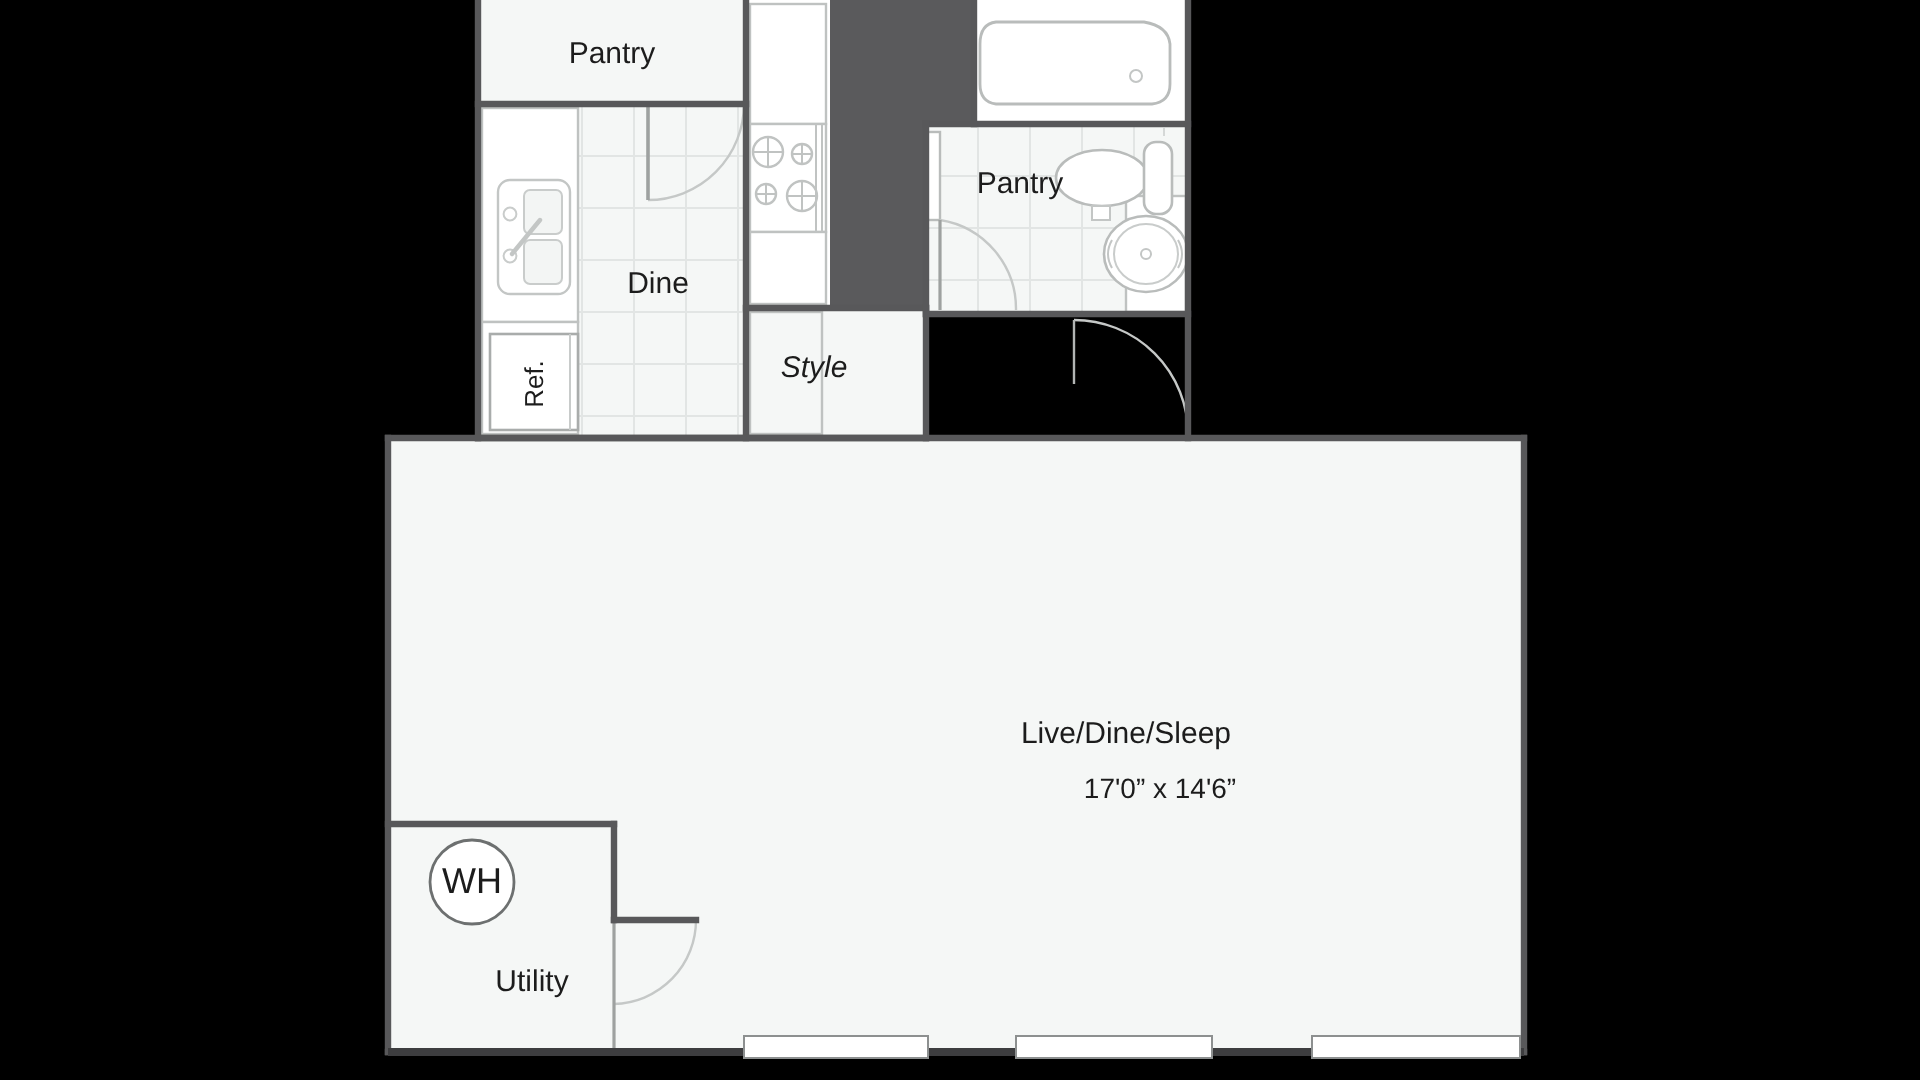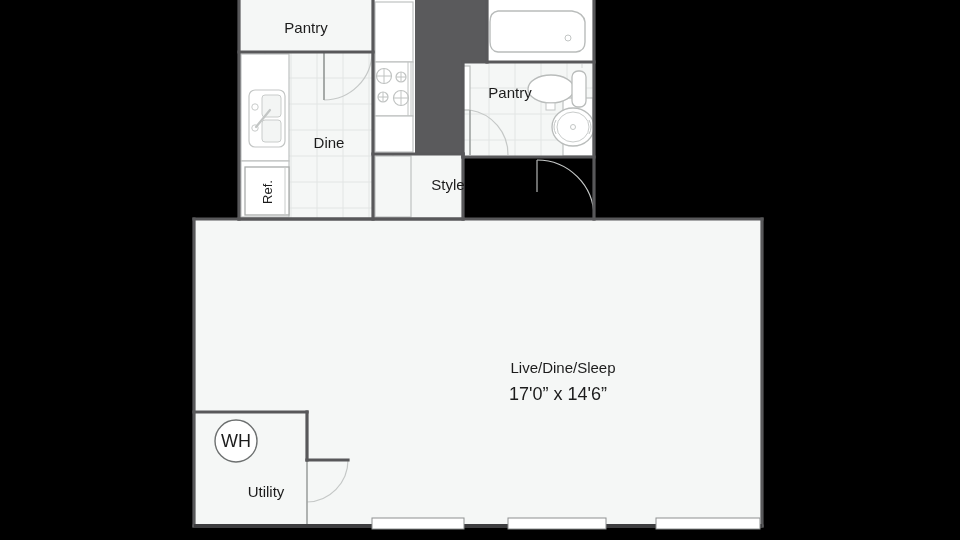--- a/index.html
+++ b/index.html
@@ -23,21 +23,21 @@
   .lbl {
     position: absolute;
     color: #1c1c1c;
     font-family: "Liberation Sans", sans-serif;
     white-space: nowrap;
     pointer-events: none;
     user-select: none;
   }
   .lbl-room   { font-size: 15px; }
   .lbl-small  { font-size: 13px; }
-  .lbl-dim    { font-size: 18px; }
+  .lbl-dim    { font-size: 14px; margin-left: 22px; }
   .lbl-wh     { font-size: 18px; }
   .rot90 { transform: translate(-50%,-50%) rotate(-90deg); }
   .ctr   { transform: translate(-50%,-50%); }
 </style>
 </head>
 <body>
 
 <div id="stage">
 
   <svg id="plan" viewBox="0 0 960 540" xmlns="http://www.w3.org/2000/svg">
@@ -200,21 +200,21 @@
     <circle cx="236" cy="441" r="21" fill="#ffffff" stroke="#6d7070" stroke-width="1.4"></circle>
 
   </svg>
 
   <div class="lbl lbl-room ctr" style="left:306px; top:27px;">Pantry</div>
 
   <div class="lbl lbl-room ctr" style="left:329px; top:142px;">Dine</div>
 
   <div class="lbl lbl-small rot90" style="left:267px; top:192px;">Ref.</div>
 
-  <div class="lbl lbl-room ctr" style="left:448px; top:184px;">Style</div>
+  <div class="lbl lbl-room ctr" style="left:407px; top:184px;font-style:italic;">Style</div>
 
   <div class="lbl lbl-room ctr" style="left:510px; top:92px;">Pantry</div>
 
   <div class="lbl lbl-room ctr" style="left:563px; top:367px;">Live/Dine/Sleep</div>
 
   <div class="lbl lbl-dim ctr" style="left:558px; top:394px;">17'0” x 14'6”</div>
 
   <div class="lbl lbl-room ctr" style="left:266px; top:491px;">Utility</div>
 
   <div class="lbl lbl-wh ctr" style="left:236px; top:441px;">WH</div>

